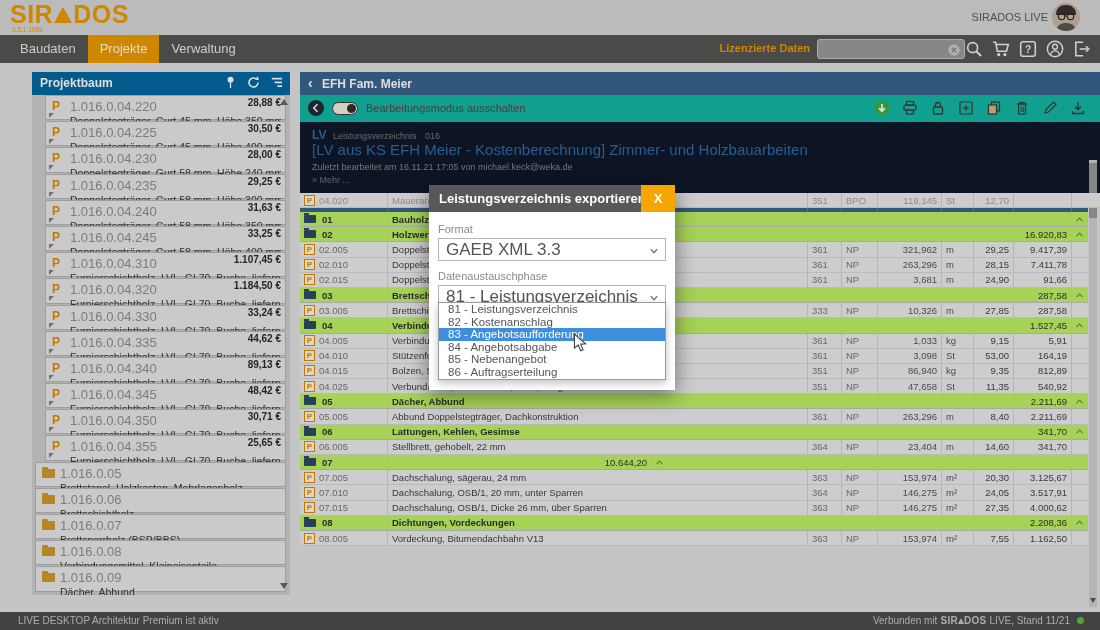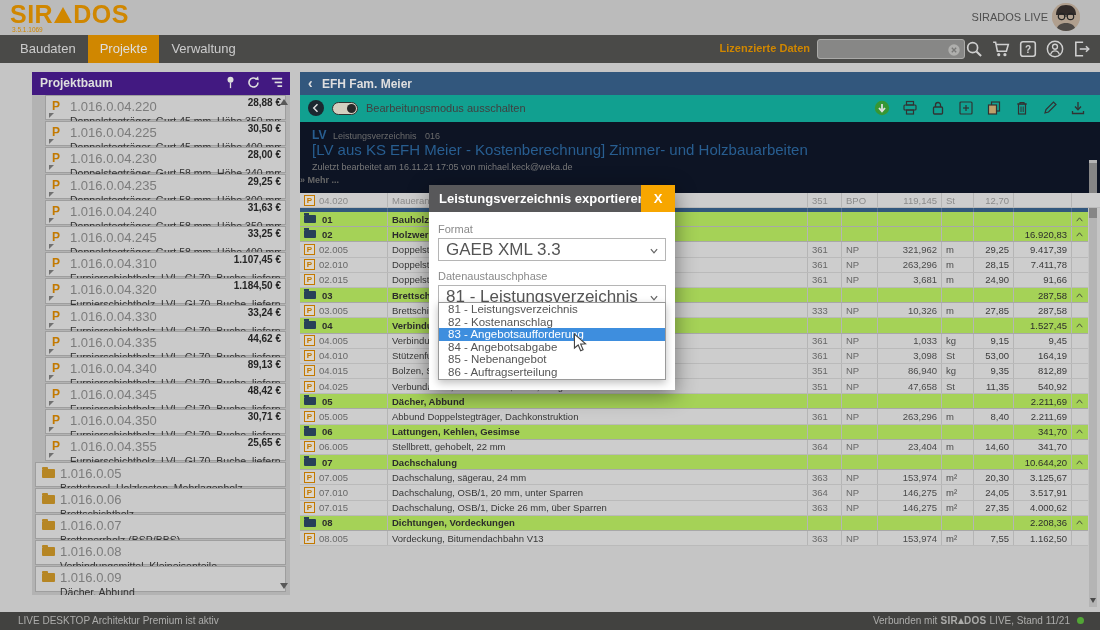--- a/index.html
+++ b/index.html
@@ -20,21 +20,21 @@
   .tab{padding:0 12px;line-height:28px;font-size:13px;color:#e9e9e9;cursor:default;}
   .tab.active{background:#ef9b00;color:#fff;}
   .licensed{position:absolute;right:290px;top:7px;font-size:11px;font-weight:bold;color:#ef9b00;}
   .funnel{position:absolute;right:265px;top:5px;width:17px;height:17px;}
   .searchbox{position:absolute;right:135px;top:4px;width:148px;height:20px;background:#9c9c9a;border:1px solid #c4c4c2;border-radius:3px;}
   .searchbox input{position:absolute;left:4px;top:1px;width:120px;height:16px;border:0;background:transparent;font-size:11px;color:#333;outline:none;}
   .navicons{position:absolute;right:8px;top:4px;display:flex;gap:7px;}
   .nicon{width:20px;height:20px;display:flex;align-items:center;justify-content:center;}
 
   
-  .sb-header{position:absolute;left:32px;top:72px;width:258px;height:23px;background:#4c1d95;color:#fff;}
+  .sb-header{position:absolute;left:32px;top:72px;width:258px;height:23px;background:#0369a1;color:#fff;}
   .sb-title{position:absolute;left:8px;top:4px;font-size:12px;font-weight:bold;}
   .sb-hicons{position:absolute;right:6px;top:3px;display:flex;gap:8px;}
   .sb-hicons svg{width:15px;height:15px;}
   .sb-area{position:absolute;left:32px;top:95px;width:258px;height:500px;background:#cecece;overflow:hidden;}
   .sb-card{position:relative;margin:0 4px 1px 13px;height:25.2px;background:#e8e8e8;border:1px solid #b6b6b6;padding:1px 4px 0 24px;}
   .sb-card.folder{margin-left:3px;}
   .p-glyph{position:absolute;left:6px;top:4px;font-size:12px;font-weight:bold;color:#e08c00;line-height:12px;}
   .p-glyph::after{content:"";position:absolute;left:-3px;top:13px;border-left:5px solid #555;border-top:5px solid transparent;transform:rotate(90deg);opacity:.7;}
   .f-glyph{position:absolute;left:6px;top:6px;width:13px;height:9px;background:#d29a2a;border-radius:1px;}
   .f-glyph::before{content:"";position:absolute;left:0;top:-2px;width:6px;height:2px;background:#d29a2a;border-radius:1px 1px 0 0;}
@@ -56,21 +56,21 @@
   .tb-label{position:absolute;left:66px;top:7px;font-size:11px;color:#4a4a4a;}
   .tb-icons{position:absolute;right:14px;top:5px;display:flex;gap:12px;}
   .tb-icons .ic{width:16px;height:16px;}
 
   .lvinfo{position:absolute;left:300px;top:122px;width:800px;height:71px;background:#0f172a;}
   .lv-line1{position:absolute;left:12px;top:6px;font-size:9px;color:#7c7c7c;}
   .lv-badge{font-size:12px;font-weight:bold;color:#2e6ca6;margin-right:4px;}
   .lv-docnum{margin-left:6px;}
   .lv-title{position:absolute;left:12px;top:19px;font-size:15px;color:#2e6ca6;white-space:nowrap;}
   .lv-edited{position:absolute;left:12px;top:40px;font-size:9px;color:#8a8a8a;}
-  .lv-more{position:absolute;left:0;top:53px;font-size:9px;font-weight:bold;color:#777;}
+  .lv-more{position:absolute;left:12px;top:53px;font-size:9px;font-weight:normal;color:#777;}
 
   
   .tbl{position:absolute;left:300px;top:193px;width:788px;height:414px;font-size:9.5px;}
   .thead{display:flex;height:19px;background:#3a6490;color:#e8eef5;}
   .thead .c{border-right:1px solid #5d82a5;display:flex;align-items:center;padding:0 4px;}
   .rows .row{display:flex;height:15.2px;background:#ececec;border-bottom:1px solid #d6d6d6;}
   .rows .row.group{background:#bef264;border-bottom:1px solid #c2c2c2;}
   .rows .c{border-right:1px solid #d0d0d0;display:flex;align-items:center;padding:0 4px;overflow:hidden;white-space:nowrap;}
   .c.num{width:88px;}
   .c.kurz{width:420px;}
@@ -572,21 +572,21 @@
           <div class="c num">
             <span class="pbox">P</span>
             <span class="numtxt">04.005</span>
           </div>
           <div class="c kurz">Verbindungsmittel, feuerverzinkt</div>
           <div class="c kg">361</div>
           <div class="c typ">NP</div>
           <div class="c menge">1,033</div>
           <div class="c me">kg</div>
           <div class="c ep">9,15</div>
-          <div class="c gp">9,45</div>
+          <div class="c gp">5,91</div>
           <div class="c chev"></div>
         </div>
         <div class="row ">
           <div class="c num">
             <span class="pbox">P</span>
             <span class="numtxt">04.010</span>
           </div>
           <div class="c kurz">Stützenfuß, Stahlprofil IPB 200, Länge 500 mm</div>
           <div class="c kg">361</div>
           <div class="c typ">NP</div>
@@ -700,21 +700,20 @@
           <div class="c me">m</div>
           <div class="c ep">14,60</div>
           <div class="c gp">341,70</div>
           <div class="c chev"></div>
         </div>
         <div class="row group">
           <div class="c num">
             <span class="gfold"></span>
             <span class="numtxt">07</span>
           </div>
-          <div class="c kurz">Dachschalung</div>
           <div class="c kg"></div>
           <div class="c typ"></div>
           <div class="c menge"></div>
           <div class="c me"></div>
           <div class="c ep"></div>
           <div class="c gp">10.644,20</div>
           <div class="c chev">
             <svg class="chevup" viewBox="0 0 16 16">
               <polyline points="3,11 8,5 13,11" fill="none" stroke="#4a4a4a" stroke-width="1.6"></polyline>
             </svg>

